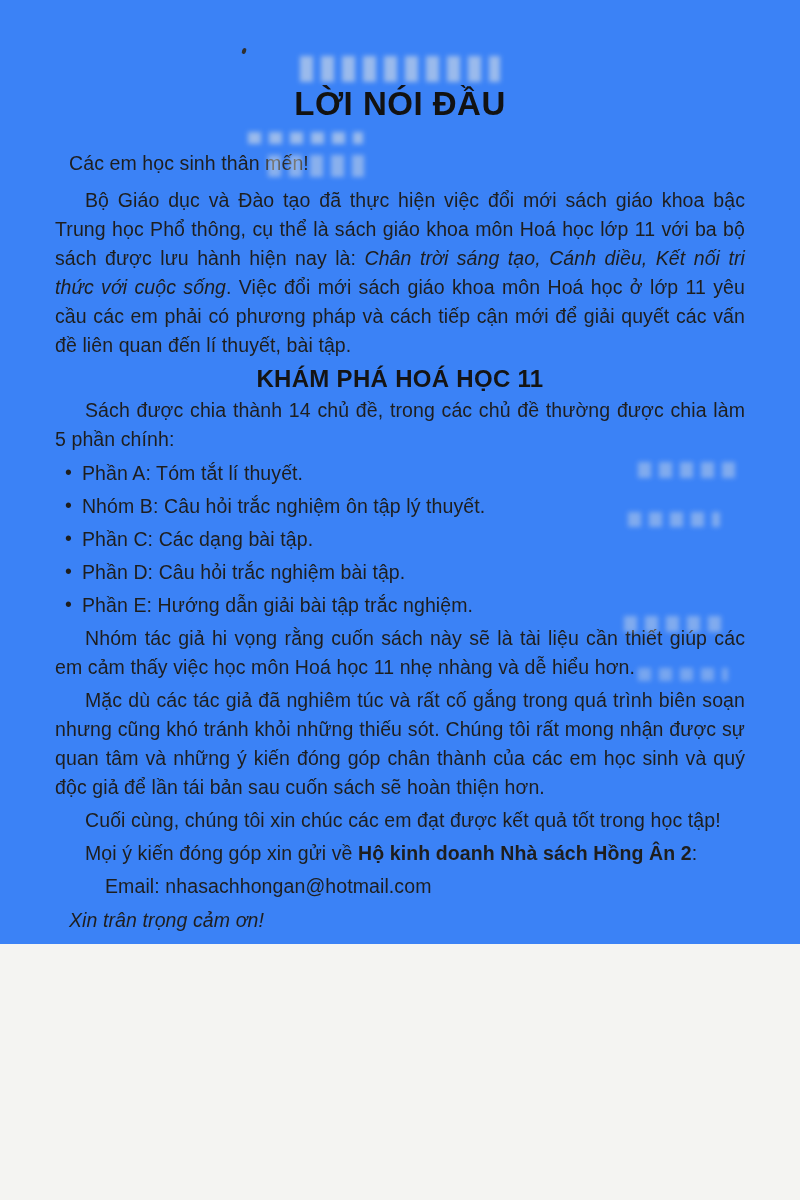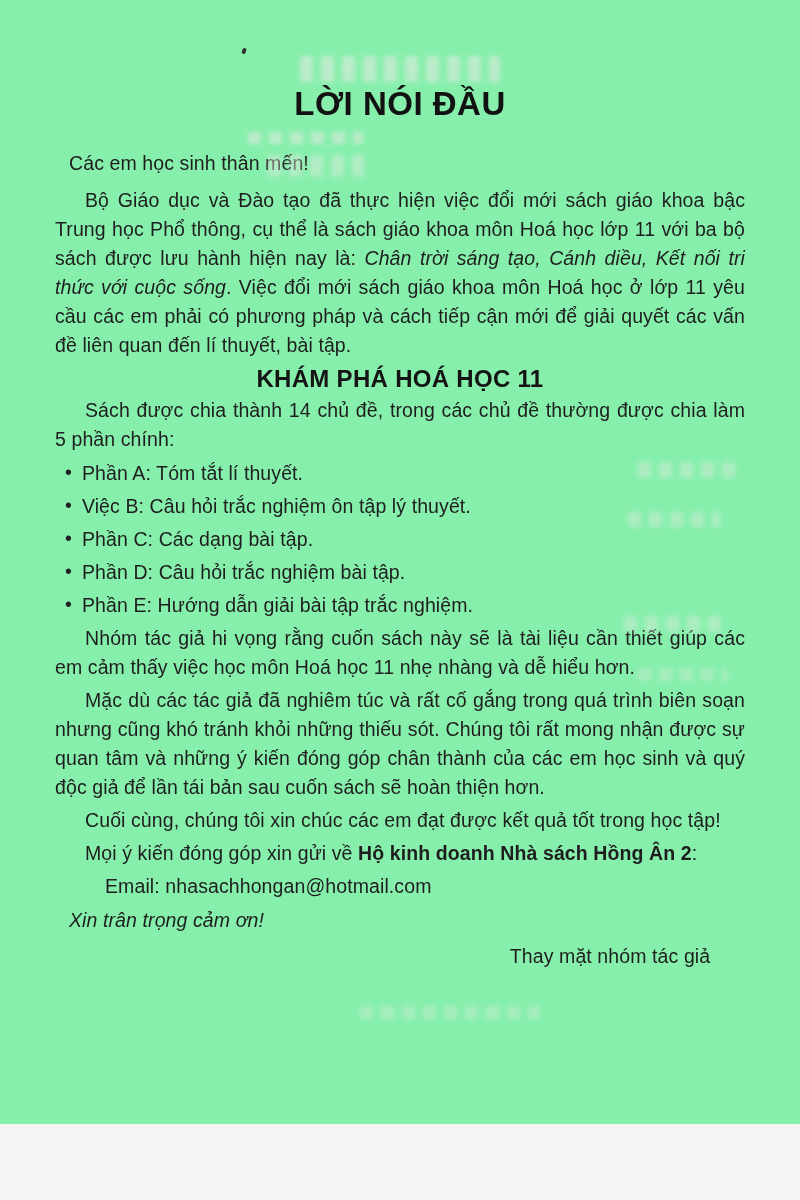--- a/index.html
+++ b/index.html
@@ -4,22 +4,22 @@
 <style>
   * { box-sizing: border-box; }
   html, body { margin: 0; padding: 0; }
   body {
     width: 800px; height: 1200px;
     background: #f4f4f2;
     font-family: "Liberation Sans", "DejaVu Sans", sans-serif;
   }
   .page {
     position: relative;
-    width: 800px; height: 1124px;
-    background: #86efac;
+    width: 800px; height: 944px;
+    background: #3b82f6;
     color: #1e1e1e;
     overflow: hidden;
   }
   .content { padding: 0 55px; }
 
   .preface-title {
     margin: 84px 0 0;
     font-size: 33px;
     font-weight: bold;
     letter-spacing: 0.5px;
@@ -131,21 +131,21 @@
 
     <p class="p1"><span>Bộ Giáo dục và Đào tạo đã thực hiện việc đổi mới sách giáo khoa bậc Trung học Phổ thông, cụ thể là sách giáo khoa môn Hoá học lớp 11 với ba bộ sách được lưu hành hiện nay là: </span><span class="italic">Chân trời sáng tạo, Cánh diều, Kết nối tri thức với cuộc sống</span><span>. Việc đổi mới sách giáo khoa môn Hoá học ở lớp 11 yêu cầu các em phải có phương pháp và cách tiếp cận mới để giải quyết các vấn đề liên quan đến lí thuyết, bài tập.</span></p>
 
 
     <h2 class="section-title">KHÁM PHÁ HOÁ HỌC 11</h2>
 
     <p class="pgap">Sách được chia thành 14 chủ đề, trong các chủ đề thường được chia làm 5 phần chính:</p>
 
     <ul class="parts">
       <li><span class="dot">•</span><span class="part-label">Phần A</span><span>: Tóm tắt lí thuyết.</span></li>
-      <li><span class="dot">•</span><span class="part-label">Việc B</span><span>: Câu hỏi trắc nghiệm ôn tập lý thuyết.</span></li>
+      <li><span class="dot">•</span><span class="part-label">Nhóm B</span><span>: Câu hỏi trắc nghiệm ôn tập lý thuyết.</span></li>
       <li><span class="dot">•</span><span class="part-label">Phần C</span><span>: Các dạng bài tập.</span></li>
       <li><span class="dot">•</span><span class="part-label">Phần D</span><span>: Câu hỏi trắc nghiệm bài tập.</span></li>
       <li><span class="dot">•</span><span class="part-label">Phần E</span><span>: Hướng dẫn giải bài tập trắc nghiệm.</span></li>
     </ul>
 
     <p class="pgap">Nhóm tác giả hi vọng rằng cuốn sách này sẽ là tài liệu cần thiết giúp các em cảm thấy việc học môn Hoá học 11 nhẹ nhàng và dễ hiểu hơn.</p>
 
     <p class="pgap">Mặc dù các tác giả đã nghiêm túc và rất cố gắng trong quá trình biên soạn nhưng cũng khó tránh khỏi những thiếu sót. Chúng tôi rất mong nhận được sự quan tâm và những ý kiến đóng góp chân thành của các em học sinh và quý độc giả để lần tái bản sau cuốn sách sẽ hoàn thiện hơn.</p>
 
     <p class="pgap">Cuối cùng, chúng tôi xin chúc các em đạt được kết quả tốt trong học tập!</p>

